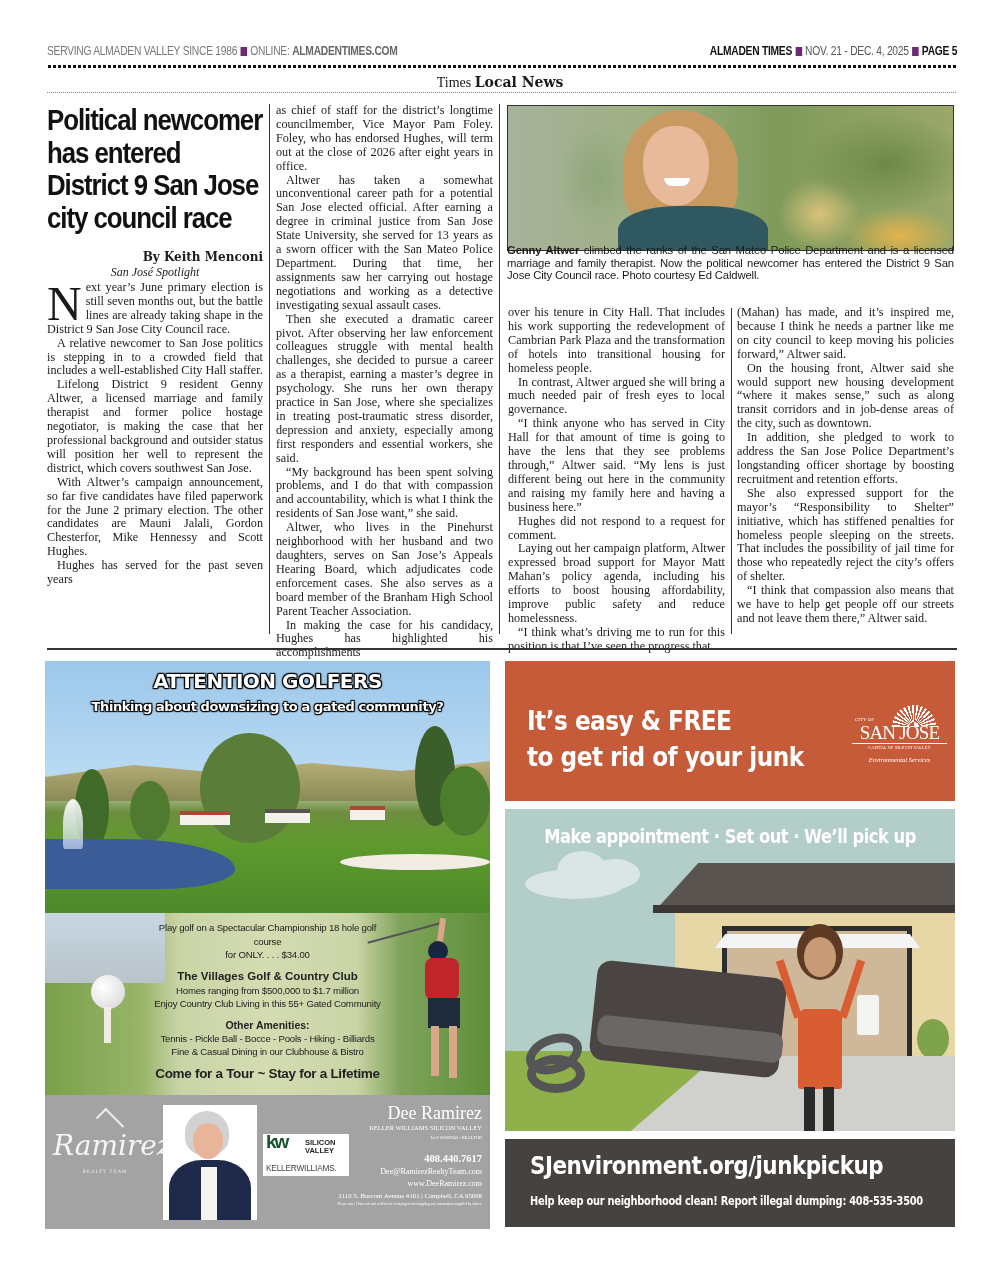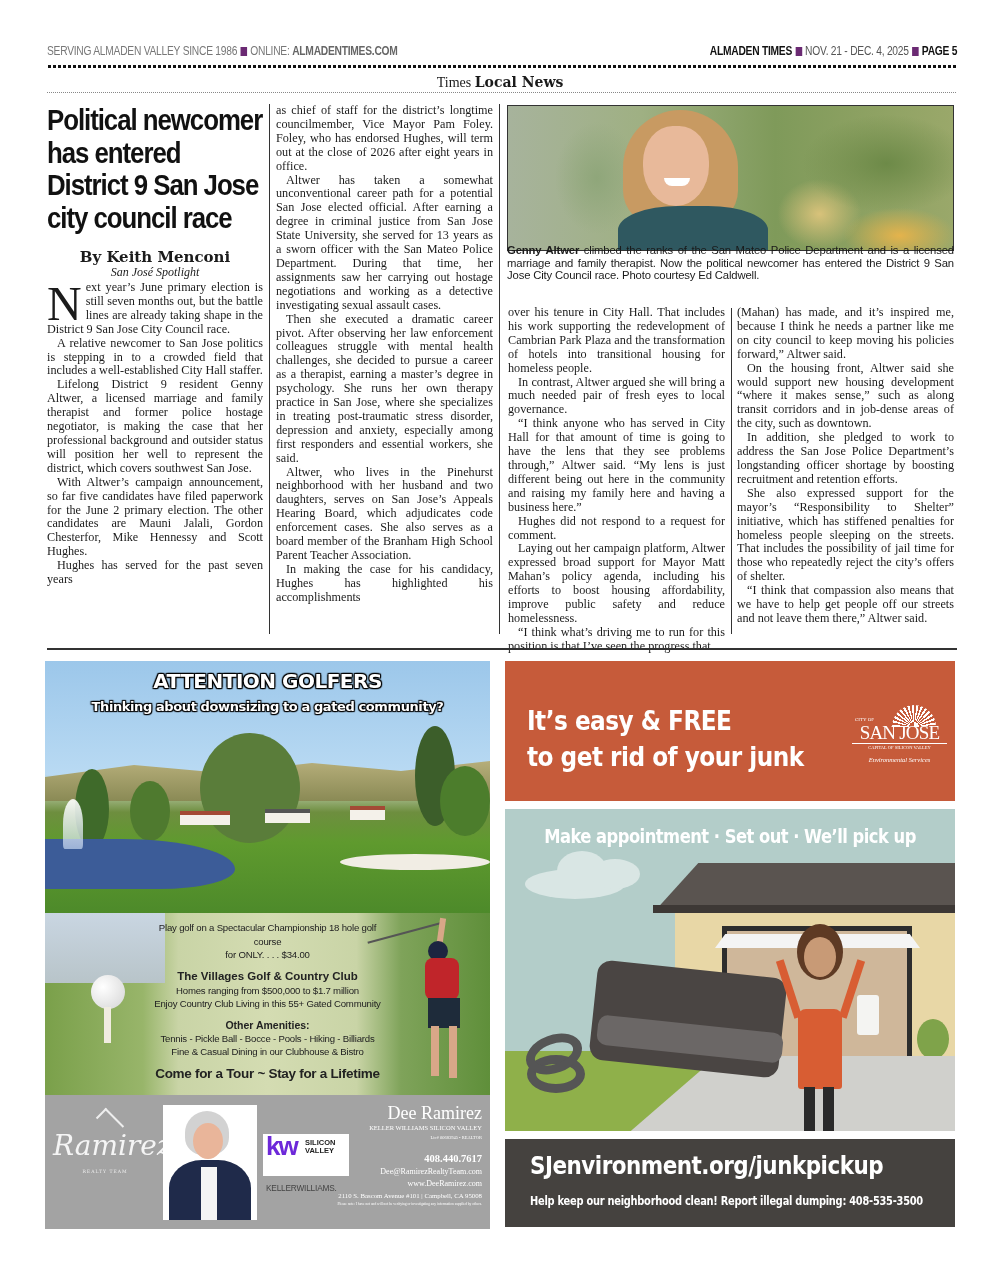--- a/index.html
+++ b/index.html
@@ -31,21 +31,21 @@
   .col p.noindent { text-indent: 0; }
   .col1 { left: 47px; width: 216px; }
   .col2 { left: 276px; width: 217px; }
   .col3 { left: 508px; width: 217px; top: 306px; }
   .col4 { left: 737px; width: 217px; top: 306px; }
   .vrule { position: absolute; width: 1px; background: #333; }
 
   .headline { font-family: "Liberation Sans", sans-serif; font-weight: bold; font-size: 30px;
     line-height: 32.5px; letter-spacing: -1.2px; color: #111; text-align: left;
     transform: scaleX(0.86); transform-origin: left top; width: 252px; margin-bottom: 6px; }
-  .byline { text-align: center; font-weight: bold; font-size: 15px; font-family: "DejaVu Serif", serif; line-height: 15px; margin-top: 16px; }
+  .byline { text-align: right; font-weight: bold; font-size: 12px; font-family: "DejaVu Serif", serif; line-height: 15px; margin-top: 16px; }
   .source { text-align: center; font-style: italic; font-size: 12px; line-height: 14px; margin-bottom: 2px; }
   .dropcap { float: left; font-size: 48px; line-height: 40px; font-family: "Liberation Serif", serif;
     margin: 1px 4px -2px 0; padding-top: 2px; }
 
   .photo { position: absolute; left: 507px; top: 105px; width: 447px; height: 146px; border: 1px solid #333; overflow: hidden;
     background:
       radial-gradient(ellipse 60px 80px at 20% 50%, #8fa67a 0%, transparent 70%),
       radial-gradient(ellipse 120px 70px at 85% 40%, #6d8a48 0%, transparent 70%),
       radial-gradient(ellipse 80px 40px at 88% 90%, #e4b34c 0%, transparent 70%),
       radial-gradient(ellipse 60px 50px at 70% 75%, #d8c27a 0%, transparent 70%),
@@ -100,23 +100,23 @@
   .golf-agent { position: absolute; left: 0; top: 434px; width: 445px; height: 134px; background: #a3a3a3; }
   .ramirez-logo { position: absolute; left: 8px; top: 34px; width: 110px; font-family: "DejaVu Serif", serif; font-style: italic; color: #f5f5f5; font-size: 28px; text-align: center; }
   .ramirez-team { position: absolute; left: 30px; top: 74px; width: 60px; font-size: 4.5px; color: #eee; text-align: center; letter-spacing: 1px; font-family: "DejaVu Serif", serif; }
   .roof { position: absolute; left: 52px; top: 20px; width: 26px; height: 14px; border-top: 2px solid #eee; border-left: 2px solid #eee; transform: rotate(45deg); }
   .agent-photo { position: absolute; left: 118px; top: 10px; width: 94px; height: 115px; background: #fff; overflow: hidden; }
   .agent-photo .ah { position: absolute; left: 22px; top: 6px; width: 44px; height: 44px; background: #d2d2d2; border-radius: 50% 50% 40% 40%; }
   .agent-photo .af { position: absolute; left: 30px; top: 18px; width: 30px; height: 36px; background: #e9b59a; border-radius: 50%; }
   .agent-photo .ab { position: absolute; left: 6px; top: 55px; width: 82px; height: 70px; background: #1f2a4a; border-radius: 40% 40% 0 0; }
   .agent-photo .as { position: absolute; left: 38px; top: 62px; width: 16px; height: 60px; background: #f4f4f4; }
   .kw-logo { position: absolute; left: 218px; top: 39px; width: 86px; height: 42px; background: #fff; font-family: "Liberation Sans", sans-serif; }
-  .kw-logo .kw { position: absolute; left: 3px; top: -3px; font-size: 26px; font-weight: bold; color: #6d28d9; letter-spacing: -2px; text-align: right; }
+  .kw-logo .kw { position: absolute; left: 3px; top: -3px; font-size: 19px; font-weight: bold; color: #14532d; letter-spacing: -2px; text-align: right; }
   .kw-logo .sv { position: absolute; left: 42px; top: 5px; font-size: 7.5px; font-weight: bold; color: #222; line-height: 8px; }
-  .kw-logo .kwn { position: absolute; left: 3px; top: 29px; font-size: 8.3px; color: #444; letter-spacing: -0.2px; margin-top: 20px; }
+  .kw-logo .kwn { position: absolute; left: 3px; top: 29px; font-size: 8.3px; color: #444; letter-spacing: -0.2px; }
   .agent-info { position: absolute; right: 8px; top: 8px; text-align: right; color: #fff; font-family: Liberation Serif, serif; }
   .agent-info .name { font-size: 18px; line-height: 20px; }
   .agent-info .firm { font-size: 6.5px; line-height: 10px; }
   .agent-info .lic { font-size: 4.5px; line-height: 9px; }
   .agent-info .phone { font-size: 10.5px; font-weight: bold; line-height: 14px; margin-top: 10px; }
   .agent-info .email, .agent-info .web { font-size: 8px; line-height: 12px; }
   .agent-info .addr { font-size: 6.8px; line-height: 11px; }
   .agent-info .note { font-size: 3.6px; line-height: 7px; }
 
   
@@ -190,20 +190,21 @@
   <p>Lifelong District 9 resident Genny Altwer, a licensed marriage and family therapist and former police hostage negotiator, is making the case that her professional background and outsider status will position her well to represent the district, which covers southwest San Jose.</p>
   <p>With Altwer’s campaign announcement, so far five candidates have filed paperwork for the June 2 primary election. The other candidates are Mauni Jalali, Gordon Chesterfor, Mike Hennessy and Scott Hughes.</p>
   <p>Hughes has served for the past seven years</p>
 </div>
 <div class="vrule" style="left:269px; top:104px; height:530px;"></div>
 
 <div class="col col2">
   <p class="noindent">as chief of staff for the district’s longtime councilmember, Vice Mayor Pam Foley. Foley, who has endorsed Hughes, will term out at the close of 2026 after eight years in office.</p>
   <p>Altwer has taken a somewhat unconventional career path for a potential San Jose elected official. After earning a degree in criminal justice from San Jose State University, she served for 13 years as a sworn officer with the San Mateo Police Department. During that time, her assignments saw her carrying out hostage negotiations and working as a detective investigating sexual assault cases.</p>
   <p>Then she executed a dramatic career pivot. After observing her law enforcement colleagues struggle with mental health challenges, she decided to pursue a career as a therapist, earning a master’s degree in psychology. She runs her own therapy practice in San Jose, where she specializes in treating post-traumatic stress disorder, depression and anxiety, especially among first responders and essential workers, she said.</p>
+  <p>“My background has been spent solving problems, and I do that with compassion and accountability, which is what I think the residents of San Jose want,” she said.</p>
   <p>Altwer, who lives in the Pinehurst neighborhood with her husband and two daughters, serves on San Jose’s Appeals Hearing Board, which adjudicates code enforcement cases. She also serves as a board member of the Branham High School Parent Teacher Association.</p>
   <p>In making the case for his candidacy, Hughes has highlighted his accomplishments</p>
 </div>
 <div class="vrule" style="left:499px; top:104px; height:530px;"></div>
 
 <div class="photo" title="Genny Altwer portrait">
   <div class="hair"></div>
   <div class="face"></div>
   <div class="smile"></div>
   <div class="jacket"></div>

